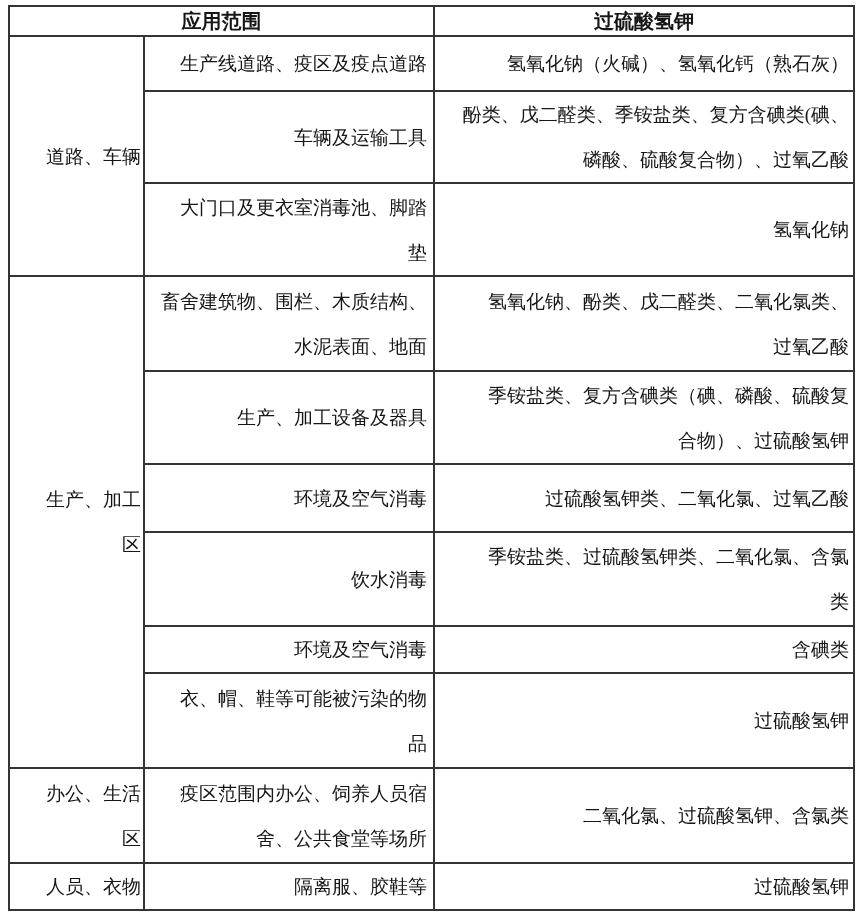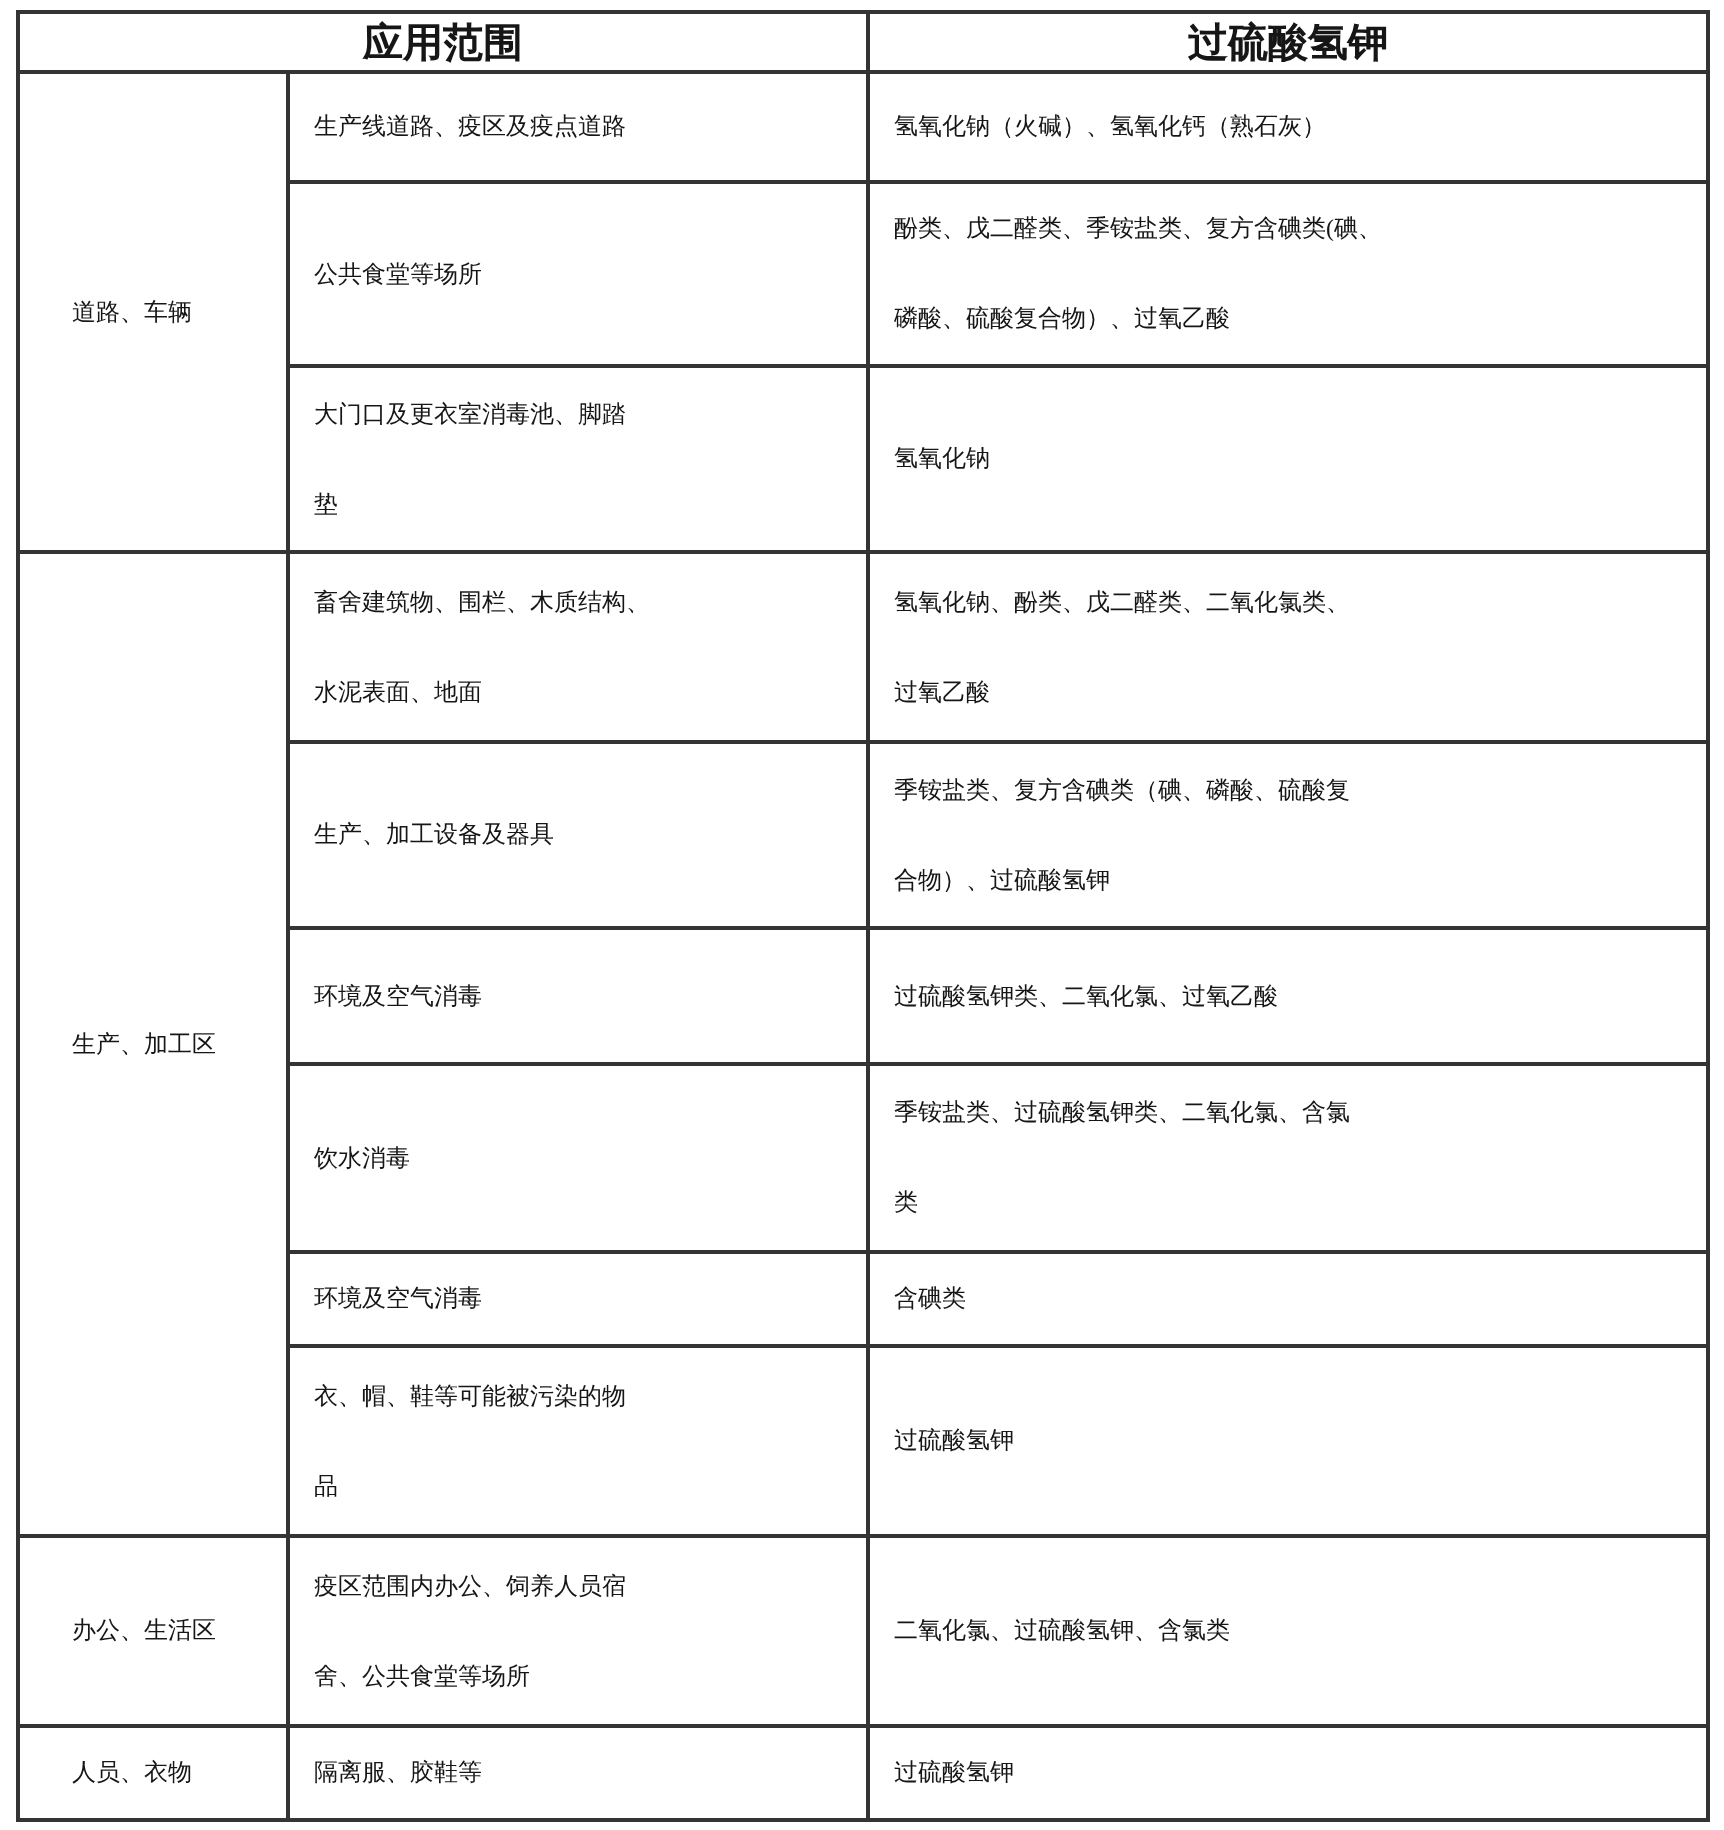--- a/index.html
+++ b/index.html
@@ -29,24 +29,24 @@
   }
   th {
     font-family: "Liberation Sans", "DejaVu Sans", sans-serif;
     font-weight: bold;
     font-size: 20px;
     text-align: center;
     vertical-align: middle;
     padding: 0;
   }
   td {
-    font-size: 12px;
+    font-size: 19px;
     line-height: 45px;
     vertical-align: middle;
-    text-align: left;
+    text-align: right;
     white-space: pre-line;
   }
   td.group    { padding: 0 2px 0 26px; }
   td.scope    { padding: 0 6px 0 12px; }
   td.products { padding: 0 4px 0 12px; }
   tr.r0  { height: 30px; }
   tr.r1  { height: 55px; }
   tr.r2  { height: 92px; }
   tr.r3  { height: 93px; }
   tr.r4  { height: 95px; }
@@ -72,21 +72,21 @@
       <th colspan="2">应用范围</th>
       <th>过硫酸氢钾</th>
     </tr>
 
     <tr class="r1">
       <td class="group" rowspan="3">道路、车辆</td>
       <td class="scope">生产线道路、疫区及疫点道路</td>
       <td class="products">氢氧化钠（火碱）、氢氧化钙（熟石灰）</td>
     </tr>
     <tr class="r2">
-      <td class="scope">公共食堂等场所</td>
+      <td class="scope">车辆及运输工具</td>
       <td class="products">酚类、戊二醛类、季铵盐类、复方含碘类(碘、
 磷酸、硫酸复合物）、过氧乙酸</td>
     </tr>
     <tr class="r3">
       <td class="scope">大门口及更衣室消毒池、脚踏
 垫</td>
       <td class="products">氢氧化钠</td>
     </tr>
 
     <tr class="r4">

